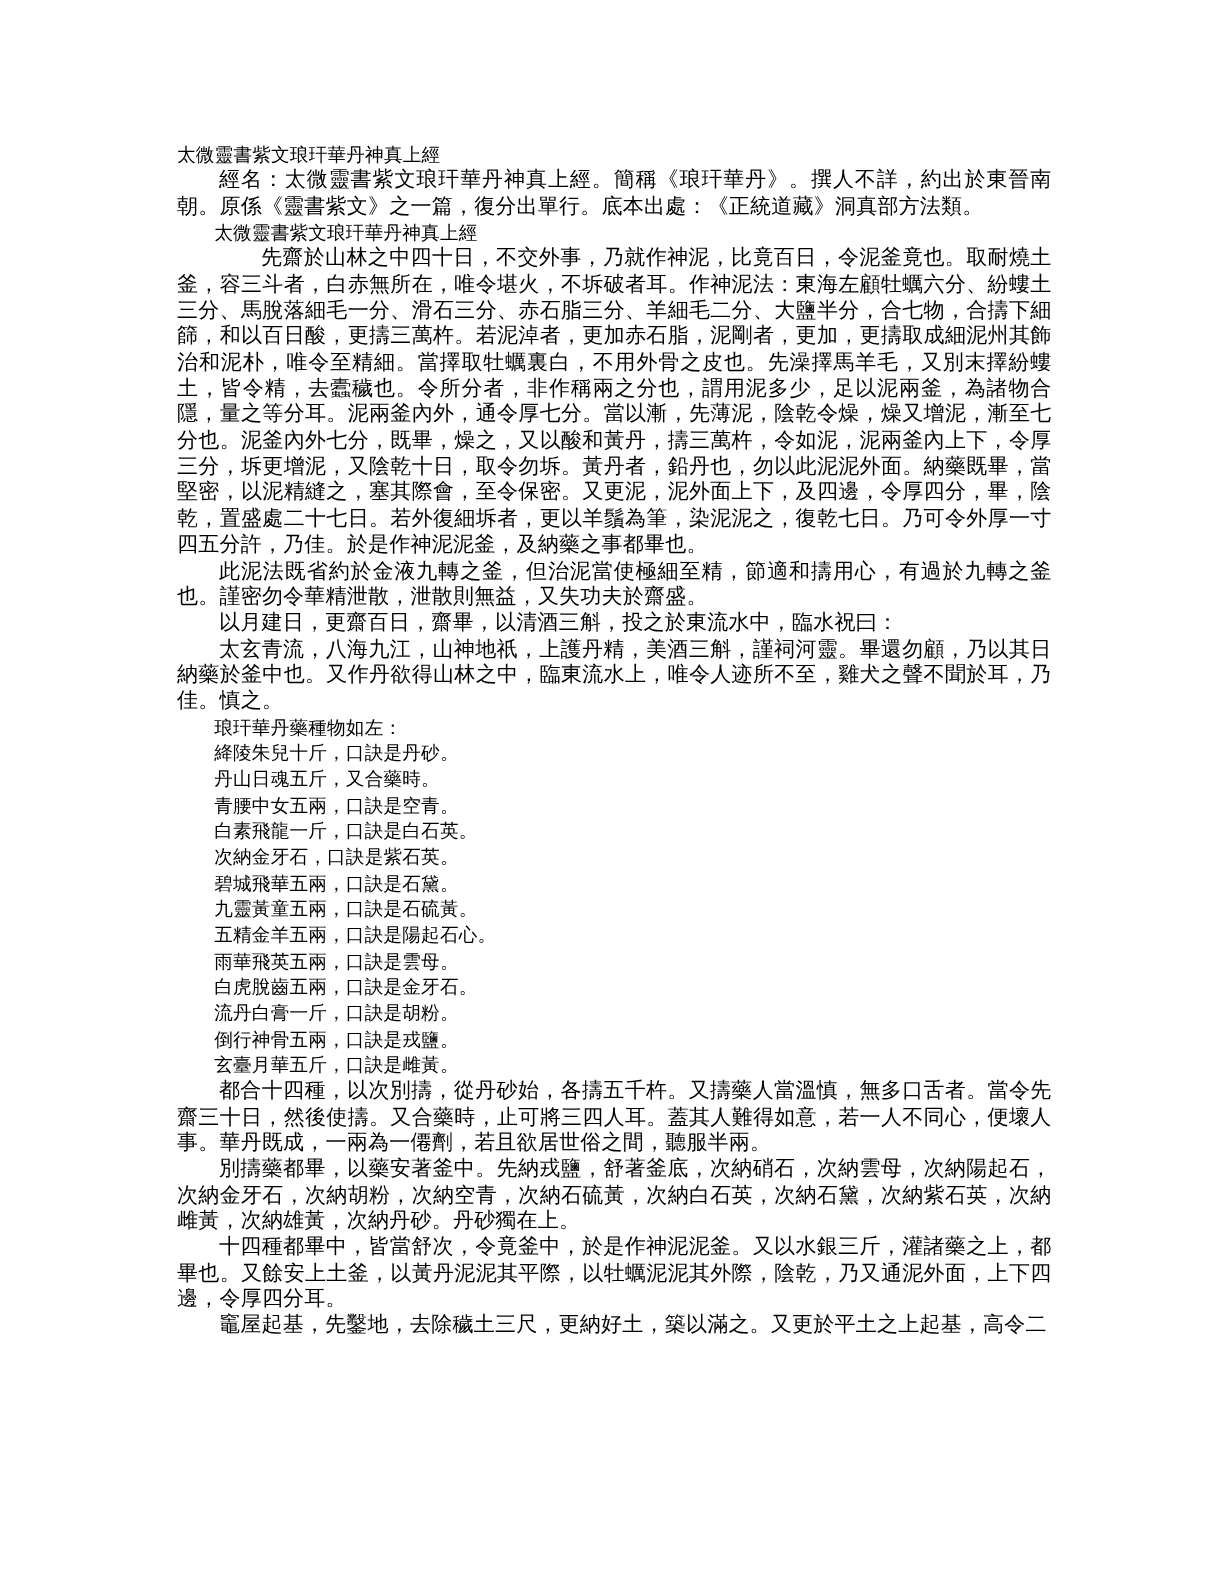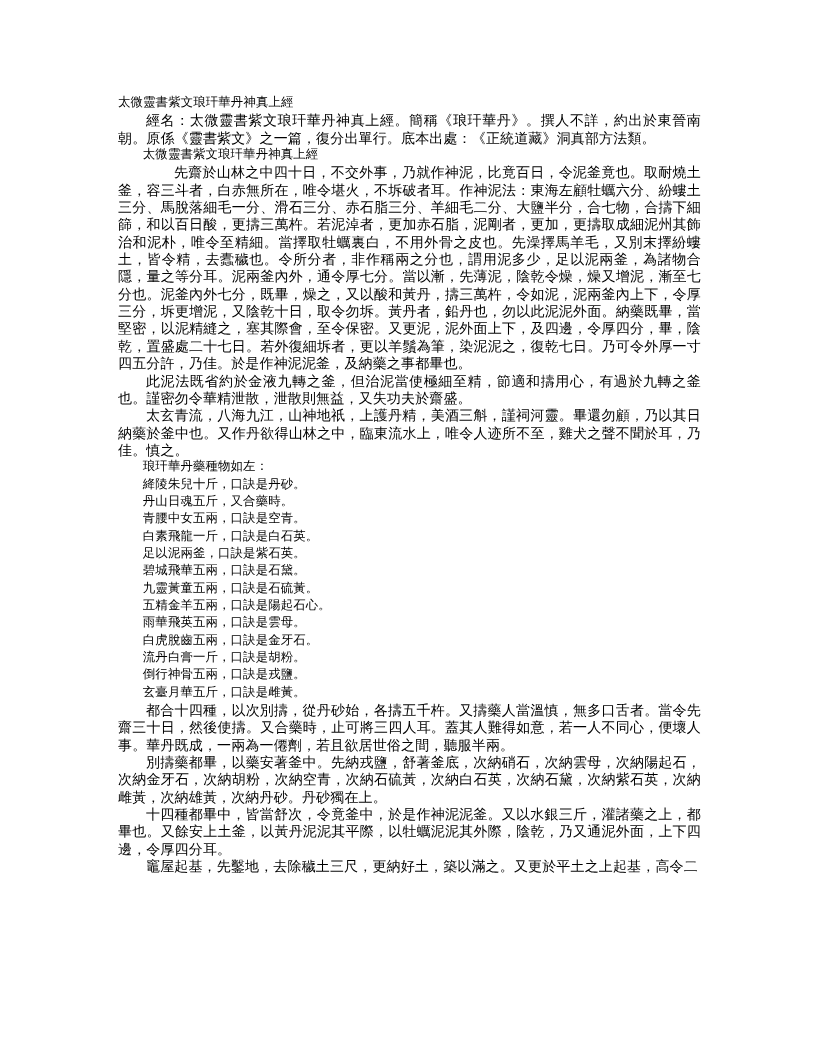--- a/index.html
+++ b/index.html
@@ -29,21 +29,21 @@
     color: #000000;
     text-align: justify;
     text-justify: inter-character;
     letter-spacing: 0.15px;
     text-indent: 2em;
     margin: 0;
     word-break: break-all;
   }
   
   .row {
-    font-family: Liberation Mono, monospace;
+    font-family: Liberation Sans, sans-serif;
     font-size: 12.4px;
     line-height: 17.35px;
     color: #000000;
     letter-spacing: 0.15px;
     margin: 0;
     white-space: nowrap;
   }
   .row.indent1 { padding-left: 2em; }
 </style>
 </head>
@@ -55,30 +55,31 @@
     <p class="row">太微靈書紫文琅玕華丹神真上經</p>
 
     <p class="para">經名：太微靈書紫文琅玕華丹神真上經。簡稱《琅玕華丹》。撰人不詳，約出於東晉南朝。原係《靈書紫文》之一篇，復分出單行。底本出處：《正統道藏》洞真部方法類。</p>
 
     <p class="row indent1">太微靈書紫文琅玕華丹神真上經</p>
 
     <p class="para" style="text-indent:4em;">先齋於山林之中四十日，不交外事，乃就作神泥，比竟百日，令泥釜竟也。取耐燒土釜，容三斗者，白赤無所在，唯令堪火，不坼破者耳。作神泥法：東海左顧牡蠣六分、紛螻土三分、馬脫落細毛一分、滑石三分、赤石脂三分、羊細毛二分、大鹽半分，合七物，合擣下細篩，和以百日酸，更擣三萬杵。若泥淖者，更加赤石脂，泥剛者，更加，更擣取成細泥州其飾治和泥朴，唯令至精細。當擇取牡蠣裏白，不用外骨之皮也。先澡擇馬羊毛，又別末擇紛螻土，皆令精，去蠹穢也。令所分者，非作稱兩之分也，謂用泥多少，足以泥兩釜，為諸物合隱，量之等分耳。泥兩釜內外，通令厚七分。當以漸，先薄泥，陰乾令燥，燥又增泥，漸至七分也。泥釜內外七分，既畢，燥之，又以酸和黃丹，擣三萬杵，令如泥，泥兩釜內上下，令厚三分，坼更增泥，又陰乾十日，取令勿坼。黃丹者，鉛丹也，勿以此泥泥外面。納藥既畢，當堅密，以泥精縫之，塞其際會，至令保密。又更泥，泥外面上下，及四邊，令厚四分，畢，陰乾，置盛處二十七日。若外復細坼者，更以羊鬚為筆，染泥泥之，復乾七日。乃可令外厚一寸四五分許，乃佳。於是作神泥泥釜，及納藥之事都畢也。</p>
 
     <p class="para">此泥法既省約於金液九轉之釜，但治泥當使極細至精，節適和擣用心，有過於九轉之釜也。謹密勿令華精泄散，泄散則無益，又失功夫於齋盛。</p>
 
+    <p class="para">以月建日，更齋百日，齋畢，以清酒三斛，投之於東流水中，臨水祝曰：</p>
 
     <p class="para">太玄青流，八海九江，山神地祇，上護丹精，美酒三斛，謹祠河靈。畢還勿顧，乃以其日納藥於釜中也。又作丹欲得山林之中，臨東流水上，唯令人迹所不至，雞犬之聲不聞於耳，乃佳。慎之。</p>
 
     <p class="row indent1">琅玕華丹藥種物如左：</p>
 
     <p class="row indent1">絳陵朱兒十斤，口訣是丹砂。</p>
     <p class="row indent1">丹山日魂五斤，又合藥時。</p>
     <p class="row indent1">青腰中女五兩，口訣是空青。</p>
     <p class="row indent1">白素飛龍一斤，口訣是白石英。</p>
-    <p class="row indent1">足以泥兩釜，口訣是紫石英。</p>
+    <p class="row indent1">次納金牙石，口訣是紫石英。</p>
     <p class="row indent1">碧城飛華五兩，口訣是石黛。</p>
     <p class="row indent1">九靈黃童五兩，口訣是石硫黃。</p>
     <p class="row indent1">五精金羊五兩，口訣是陽起石心。</p>
     <p class="row indent1">雨華飛英五兩，口訣是雲母。</p>
     <p class="row indent1">白虎脫齒五兩，口訣是金牙石。</p>
     <p class="row indent1">流丹白膏一斤，口訣是胡粉。</p>
     <p class="row indent1">倒行神骨五兩，口訣是戎鹽。</p>
     <p class="row indent1">玄臺月華五斤，口訣是雌黃。</p>
 
     <p class="para">都合十四種，以次別擣，從丹砂始，各擣五千杵。又擣藥人當溫慎，無多口舌者。當令先齋三十日，然後使擣。又合藥時，止可將三四人耳。蓋其人難得如意，若一人不同心，便壞人事。華丹既成，一兩為一僊劑，若且欲居世俗之間，聽服半兩。</p>

